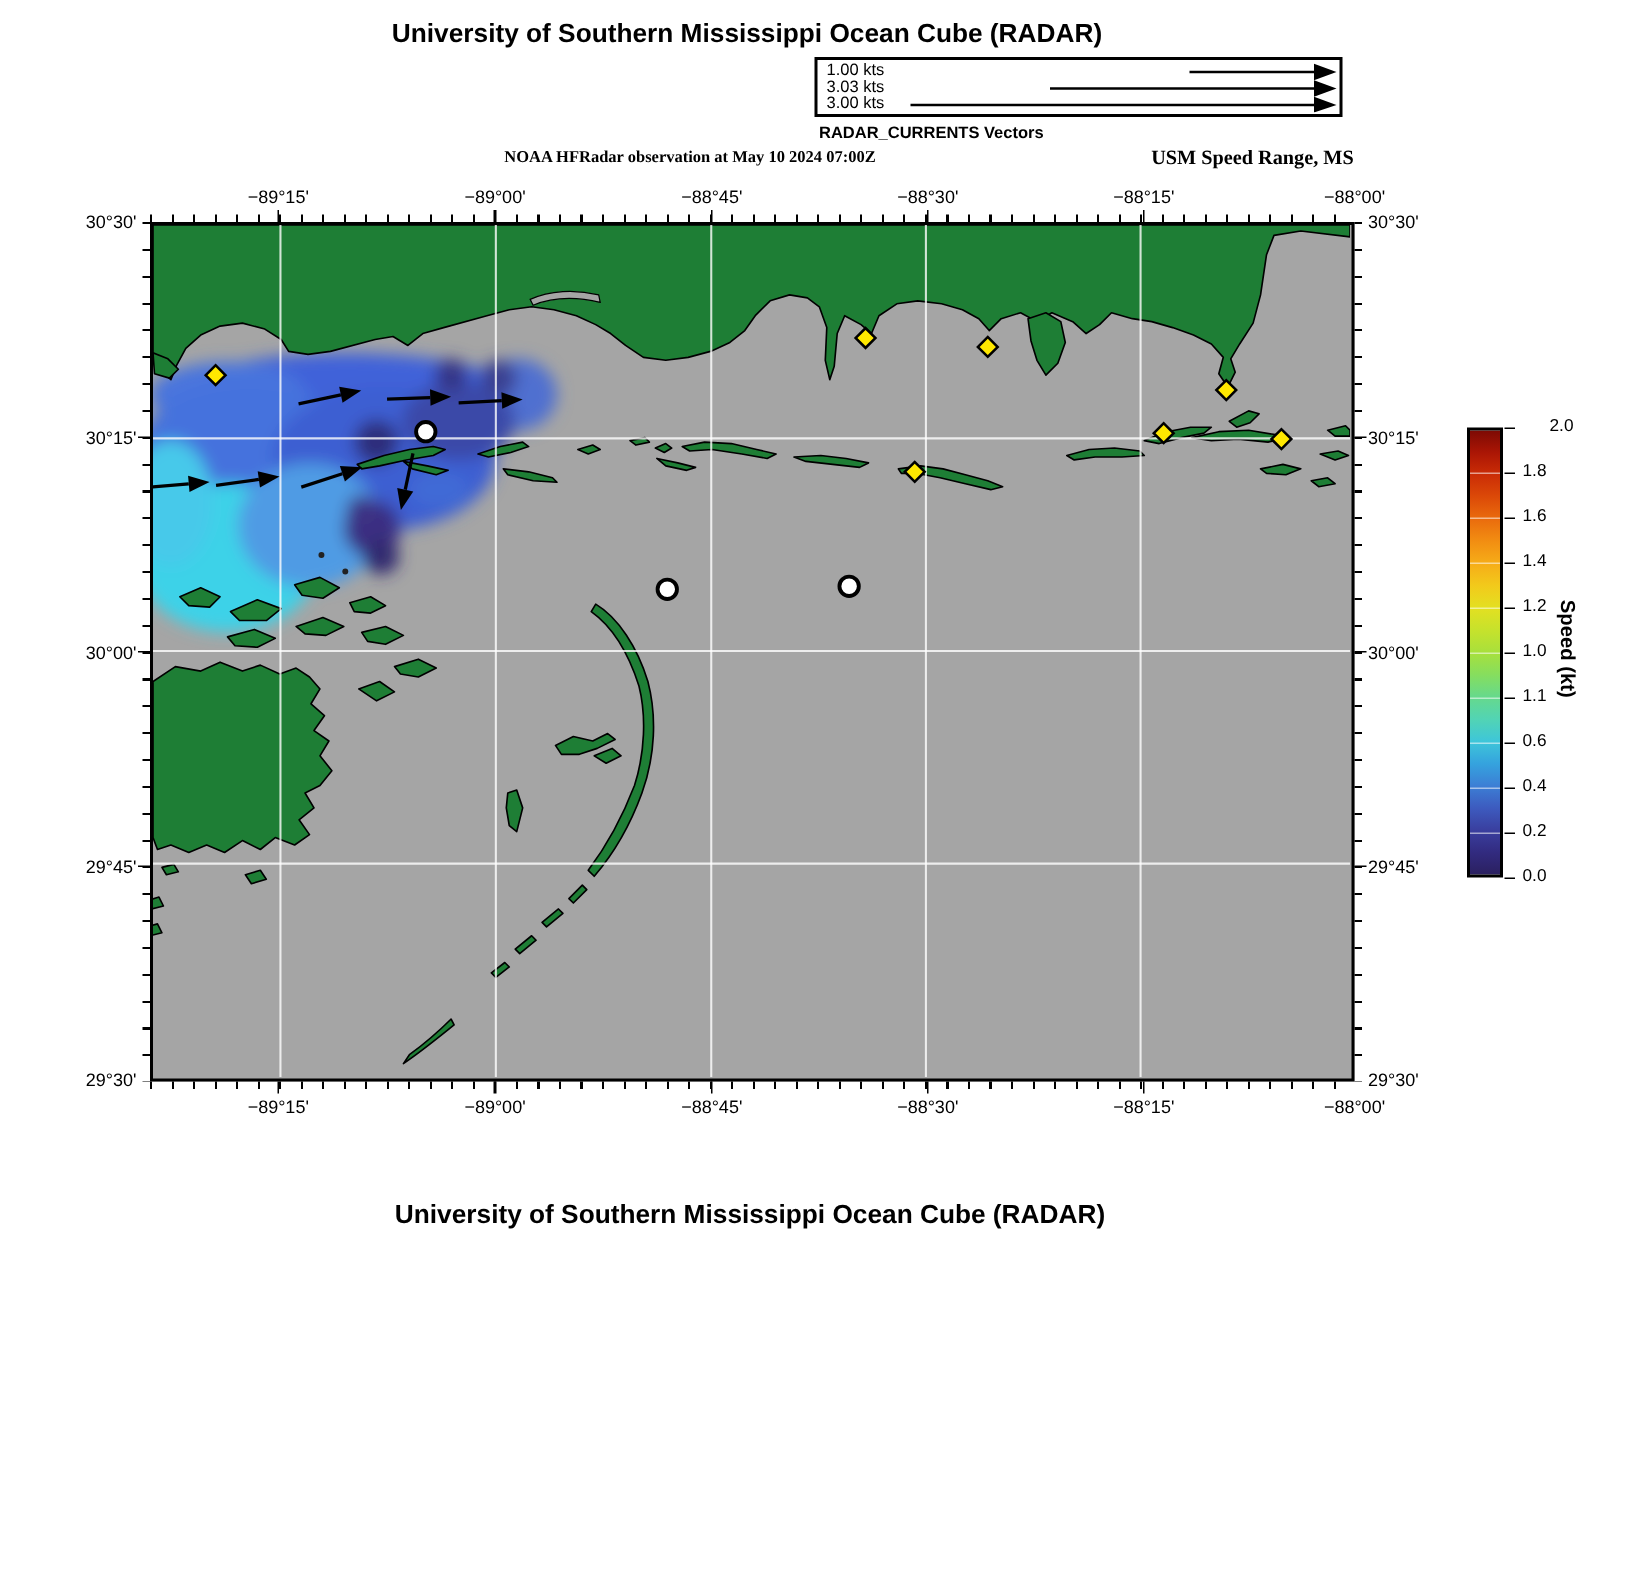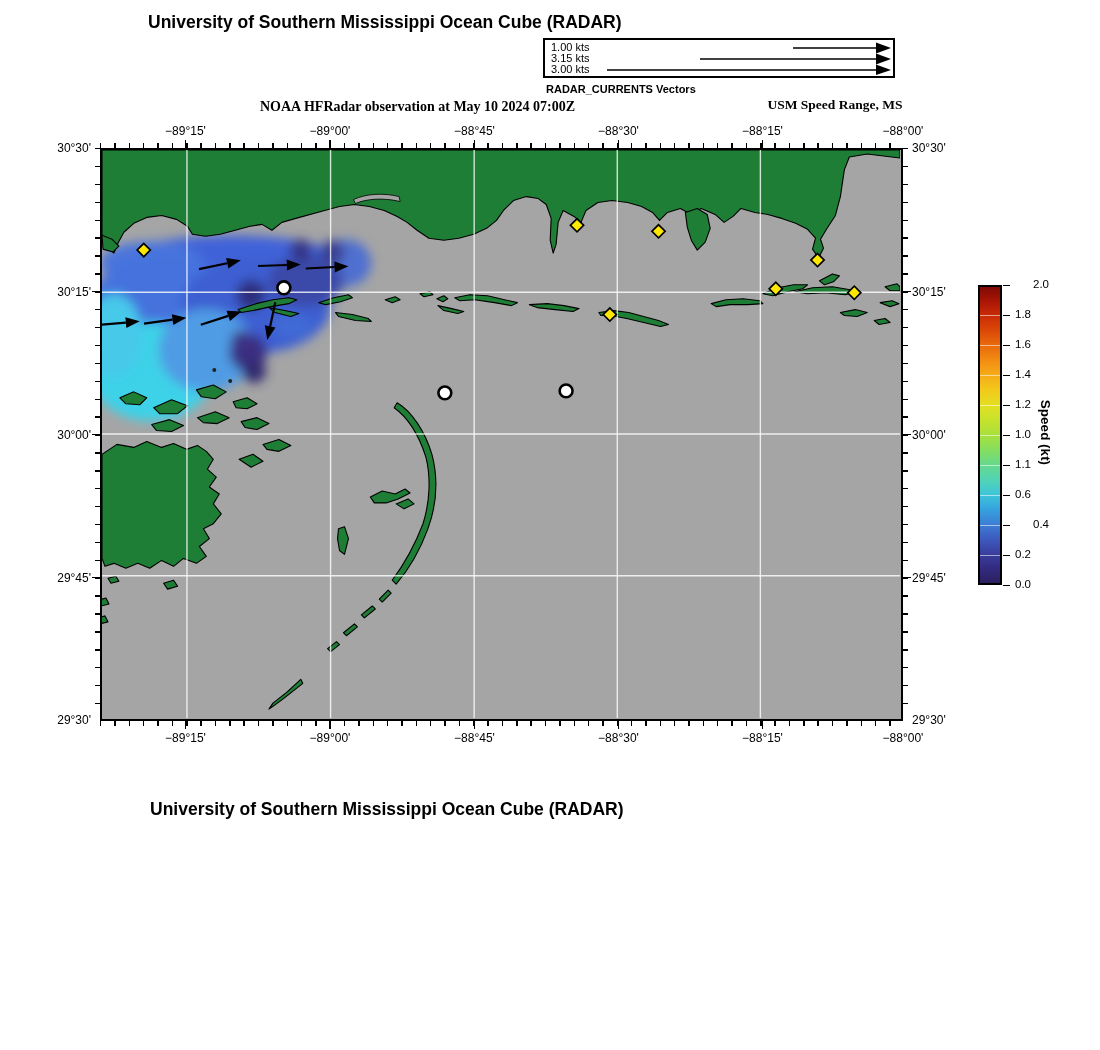--- a/index.html
+++ b/index.html
@@ -1,22 +1,22 @@
 <!DOCTYPE html>
 <html><head>
 <meta charset="utf-8">
 <style>
   html,body{margin:0;padding:0;background:#fff;}
   .page{position:relative;width:1100px;height:1050px;background:#ffffff;
         font-family:"Liberation Sans",sans-serif;color:#000;overflow:hidden;}
-  .title{position:absolute;font-weight:bold;font-size:17.5px;width:700px;}
+  .title{position:absolute;font-weight:bold;font-size:17.5px;text-align:center;width:700px;}
   .title.top{left:148px;top:12px;}
   .title.bottom{left:150px;top:799px;}
-  .subtitle{position:absolute;left:260px;top:99px;width:400px;
-            font-family:"Liberation Serif",serif;font-weight:bold;font-size:14px;}
+  .subtitle{position:absolute;left:260px;top:99px;width:400px;text-align:center;
+            font-family:"Liberation Serif",serif;font-weight:bold;font-size:11px;}
   .range-label{position:absolute;left:735px;top:97px;width:200px;text-align:center;
             font-family:"Liberation Serif",serif;font-weight:bold;font-size:13.5px;}
   
   .legend{position:absolute;left:107px;top:33px;font-size:12.5px;font-weight:bold;}
   .legend-row{display:flex;align-items:center;height:16px;}
   .legend-sym{width:20px;height:16px;flex:0 0 20px;}
   
   .vecbox{position:absolute;left:543px;top:38px;width:352px;height:40px;background:#fff;
           border:2.5px solid #000;box-sizing:border-box;}
   .vecbox-label{position:absolute;left:6px;font-size:11px;font-weight:normal;line-height:11px;}
@@ -60,21 +60,21 @@
 </head>
 <body>
 
 <div class="page">
 
   <div class="title top">University of Southern Mississippi Ocean Cube (RADAR)</div>
 
 
   <div class="vecbox">
     <span class="vecbox-label" style="top:2px;">1.00 kts</span>
-    <span class="vecbox-label" style="top:13px;">3.15 kts</span>
+    <span class="vecbox-label" style="top:13px;">3.03 kts</span>
     <span class="vecbox-label" style="top:24px;">3.00 kts</span>
     <svg width="347" height="35">
       <line x1="248" y1="8" x2="332" y2="8" stroke="#000" stroke-width="1.6"></line>
       <polygon points="331,2.5 346,8 331,13.5" fill="#000"></polygon>
       <line x1="155" y1="19" x2="332" y2="19" stroke="#000" stroke-width="1.6"></line>
       <polygon points="331,13.5 346,19 331,24.5" fill="#000"></polygon>
       <line x1="62" y1="30" x2="332" y2="30" stroke="#000" stroke-width="1.6"></line>
       <polygon points="331,24.5 346,30 331,35" fill="#000"></polygon>
     </svg>
   </div>
@@ -302,20 +302,20 @@
   <div class="cb-tick" style="top:554.5px;"></div>
   <div class="cb-tick" style="top:584.5px;"></div>
   <span class="cb-lab" style="top:278px;text-align:right;">2.0</span>
   <span class="cb-lab" style="top:308px;">1.8</span>
   <span class="cb-lab" style="top:338px;">1.6</span>
   <span class="cb-lab" style="top:368px;">1.4</span>
   <span class="cb-lab" style="top:398px;">1.2</span>
   <span class="cb-lab" style="top:428px;">1.0</span>
   <span class="cb-lab" style="top:458px;">1.1</span>
   <span class="cb-lab" style="top:488px;">0.6</span>
-  <span class="cb-lab" style="top:518px;text-align:right;">0.4</span>
+  <span class="cb-lab" style="top:518px;">0.4</span>
   <span class="cb-lab" style="top:548px;">0.2</span>
   <span class="cb-lab" style="top:578px;">0.0</span>
   <span class="cb-title">Speed (kt)</span>
 
   <div class="title bottom">University of Southern Mississippi Ocean Cube (RADAR)</div>
 
 </div>
 
 </body></html>

